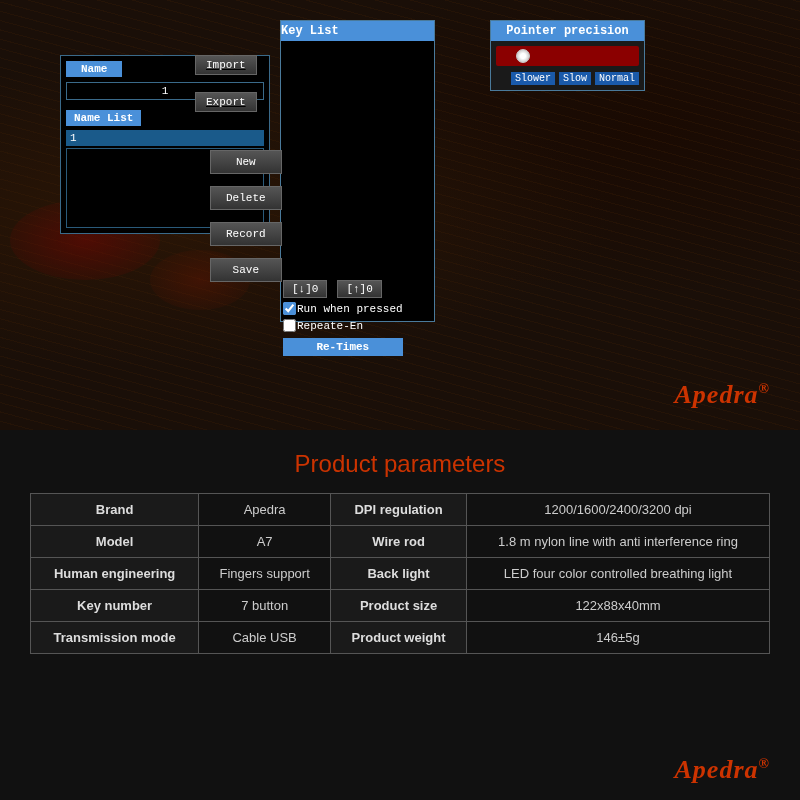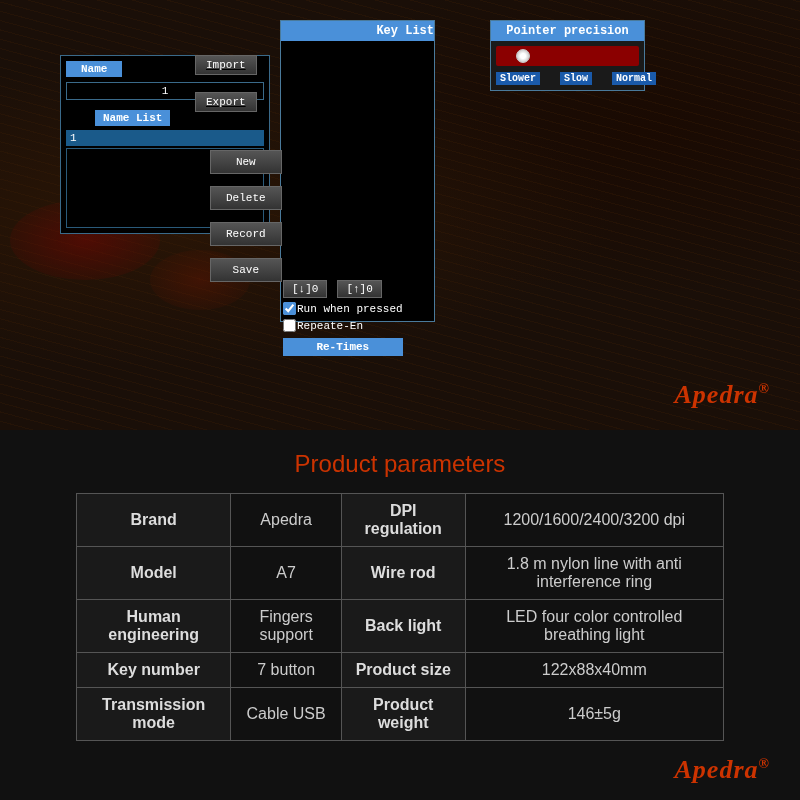--- a/index.html
+++ b/index.html
@@ -62,21 +62,21 @@
       position: absolute;
       left: 280px;
       top: 20px;
       width: 155px;
       background: #000;
       border: 1px solid #4a7a9b;
     }
 
     .key-list-header {
       background: #4a90d9;
-      text-align: right;
+      text-align: left;
       color: #fff;
       font-size: 12px;
       font-weight: bold;
       padding: 3px 0;
       font-family: 'Courier New', monospace;
     }
 
     .key-list-body {
       background: #000;
       min-height: 280px;
@@ -144,21 +144,20 @@
     .name-list-label {
       background: #4a90d9;
       color: #fff;
       font-size: 11px;
       font-family: 'Courier New', monospace;
       font-weight: bold;
       padding: 2px 8px;
       display: inline-block;
       margin-top: 5px;
       margin-bottom: 4px;
-      margin-left: 29px;
     }
 
     .name-list-value {
       background: #1a5a8a;
       color: #fff;
       font-size: 11px;
       font-family: 'Courier New', monospace;
       padding: 2px 4px;
       width: 100%;
     }
@@ -286,23 +285,22 @@
       background: radial-gradient(circle, #fff 30%, #aaa 100%);
       border-radius: 50%;
       position: absolute;
       left: 20px;
       top: 3px;
       border: 1px solid #ccc;
     }
 
     .pointer-labels {
       display: flex;
-      justify-content: flex-start;
-      gap: 20px;
-      font-weight: bold;
+      justify-content: flex-end;
+      gap: 4px;
     }
 
     .ptr-label {
       font-size: 10px;
       font-family: 'Courier New', monospace;
       padding: 1px 4px;
       cursor: pointer;
     }
 
     .ptr-label-slower { background: #1a5aaa; color: #fff; }
@@ -340,25 +338,25 @@
       text-align: center;
       font-size: 24px;
       font-weight: normal;
       color: #cc3300;
       font-family: Arial, sans-serif;
       padding: 20px 0 15px 0;
     }
 
     
     .params-table {
-      width: 648px;
+      width: 740px;
       margin: 0 auto;
       border-collapse: collapse;
       font-family: Arial, sans-serif;
-      font-size: 16px;
+      font-size: 13px;
     }
 
     .params-table td {
       border: 1px solid #555;
       padding: 8px 12px;
       color: #ccc;
       background: #111;
       text-align: center;
     }
 

